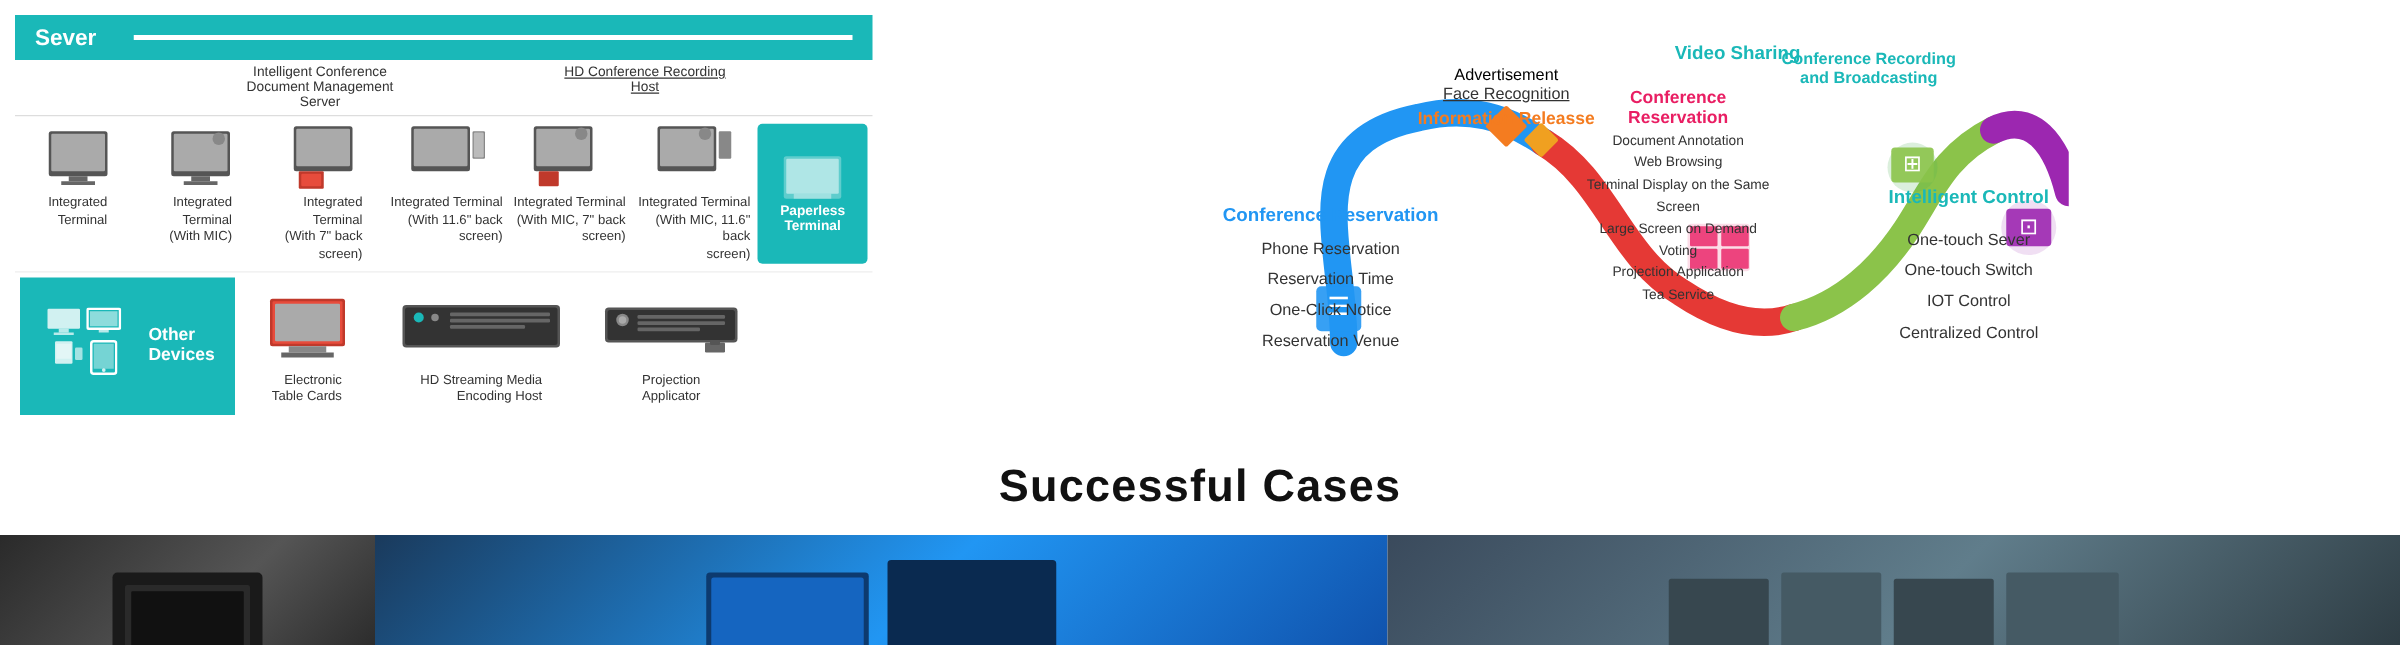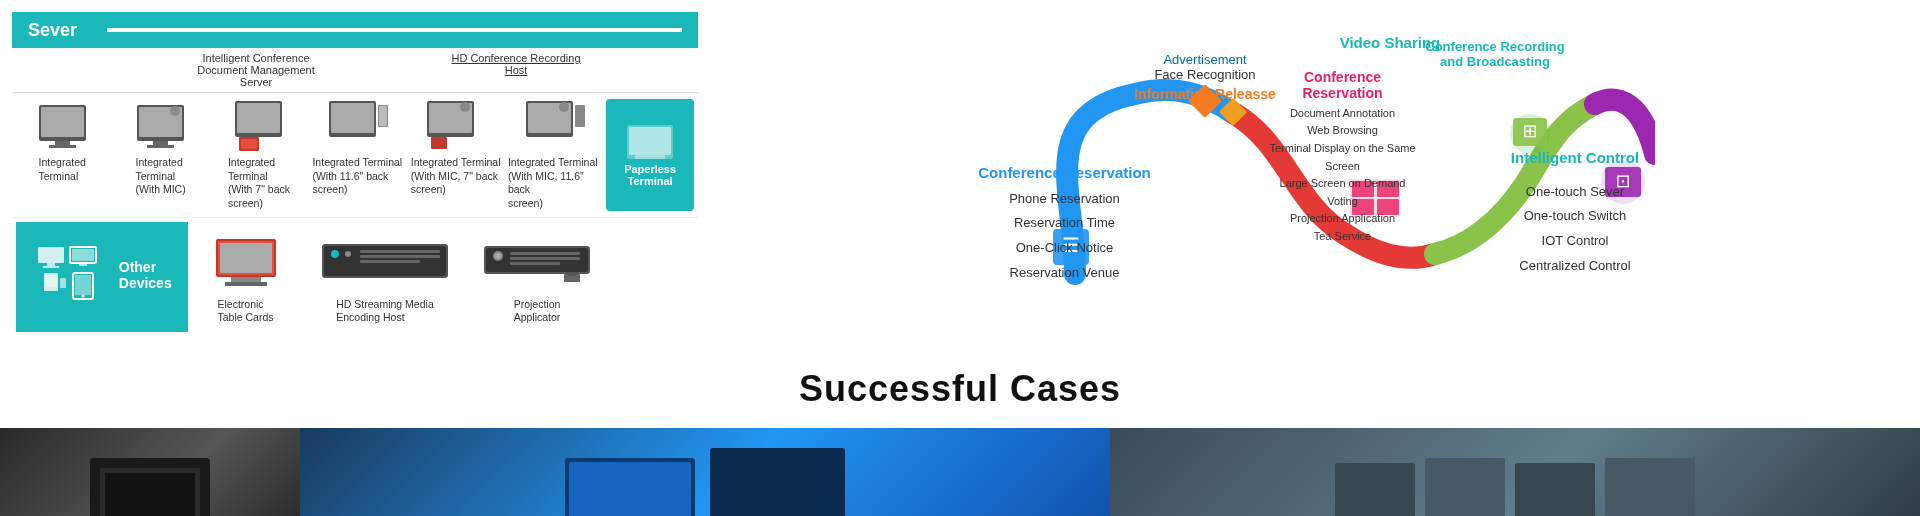--- a/index.html
+++ b/index.html
@@ -175,21 +175,21 @@
       background: linear-gradient(135deg, #1a3a5c 0%, #2196f3 50%, #0d47a1 100%);
     }
 
     .case-img-right {
       background: linear-gradient(135deg, #3a4a5c 0%, #607d8b 50%, #263238 100%);
     }
 
     .device-label {
       font-size: 10.5px;
       color: #333;
-      text-align: left;
+      text-align: right;
       line-height: 1.3;
       margin-top: 2px;
     }
   </style>
 </head>
 <body>
 
 <div class="top-section">
 
   <div class="left-panel">
@@ -434,22 +434,22 @@
         <div style="color:#2196f3; font-weight:bold; font-size:15px; margin-bottom:6px;">Conference Reservation</div>
         <div style="font-size:13px; color:#333; line-height:1.9;">
           <div>Phone Reservation</div>
           <div>Reservation Time</div>
           <div>One-Click Notice</div>
           <div>Reservation Venue</div>
         </div>
       </div>
 
       <div style="position:absolute; left:155px; top:18px; text-align:center; width:150px;">
-        <div style="font-size:13px; color:#0369a1;">Advertisement</div>
-        <div style="font-size:13px; color:#333;">Face Recognition</div>
+        <div style="font-size:13px; color:#000000;">Advertisement</div>
+        <div style="font-size:13px; color:#333;text-decoration:underline;">Face Recognition</div>
         <div style="color:#f47c20; font-weight:bold; font-size:14px; margin-top:4px;">Information Releasse</div>
       </div>
 
       <div style="position:absolute; left:290px; top:35px; width:155px; text-align:center;">
         <div style="color:#e91e63; font-weight:bold; font-size:14px; white-space:pre-line; margin-bottom:4px;">Conference
 Reservation</div>
         <div style="font-size:11px; color:#333; line-height:1.6;">
           <div>Document Annotation</div>
           <div>Web Browsing</div>
           <div>Terminal Display on the Same Screen</div>

